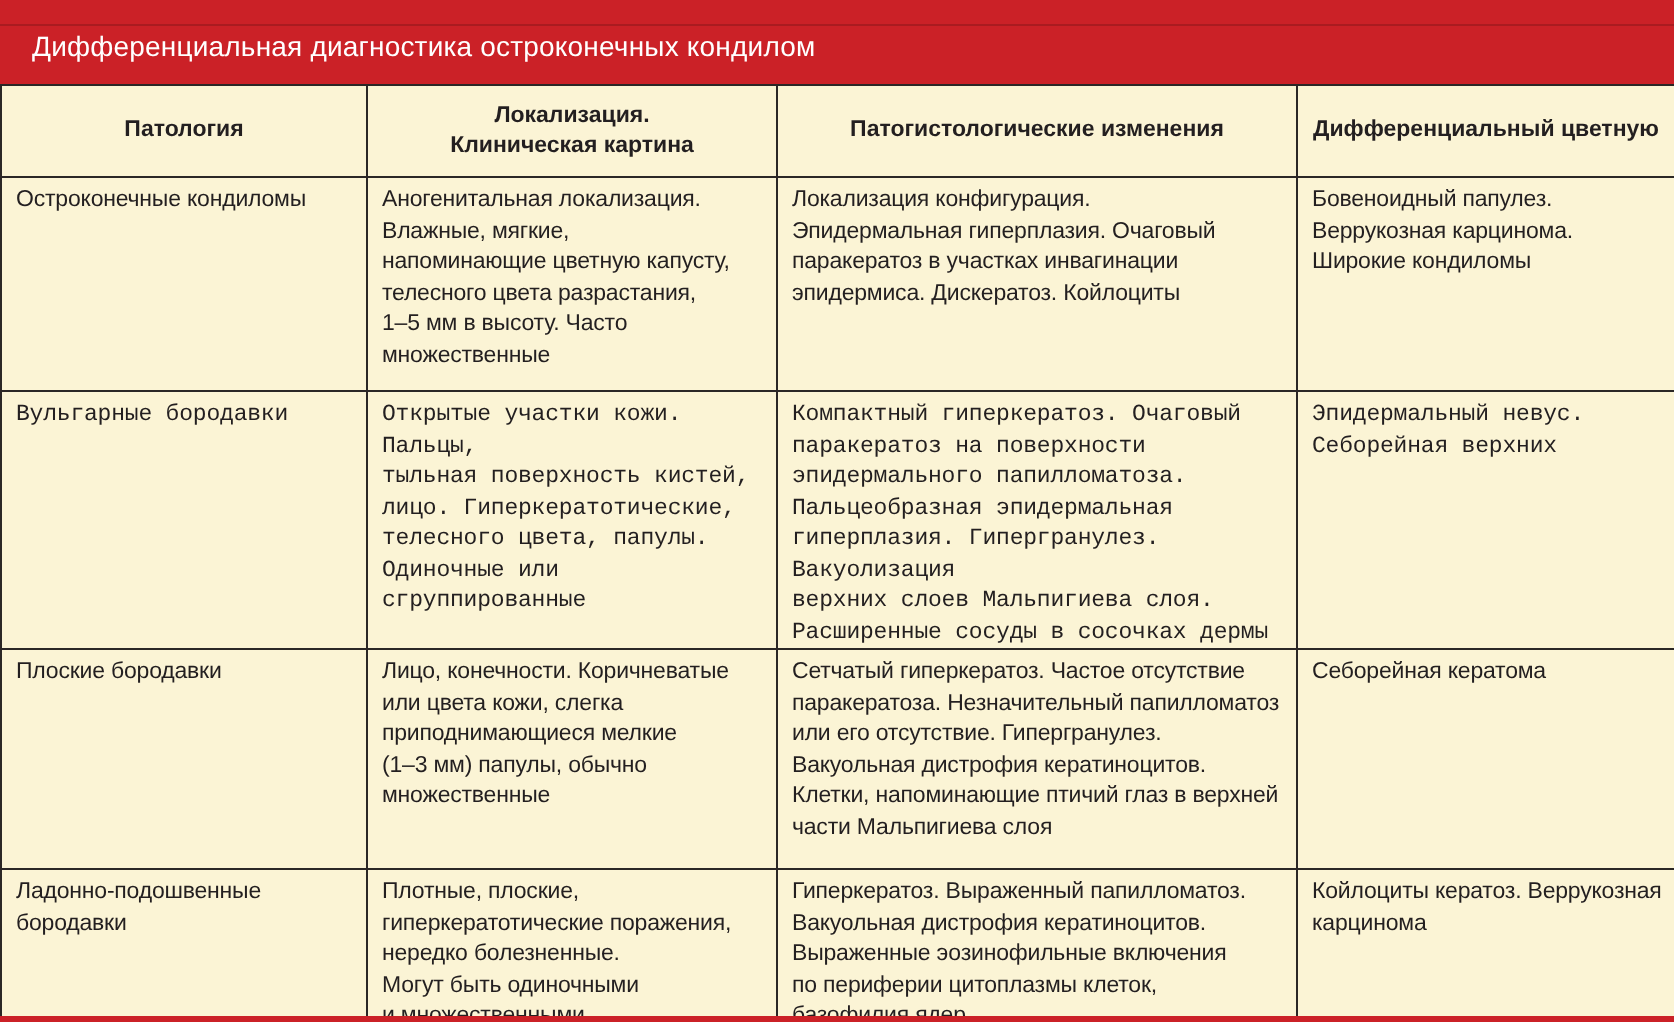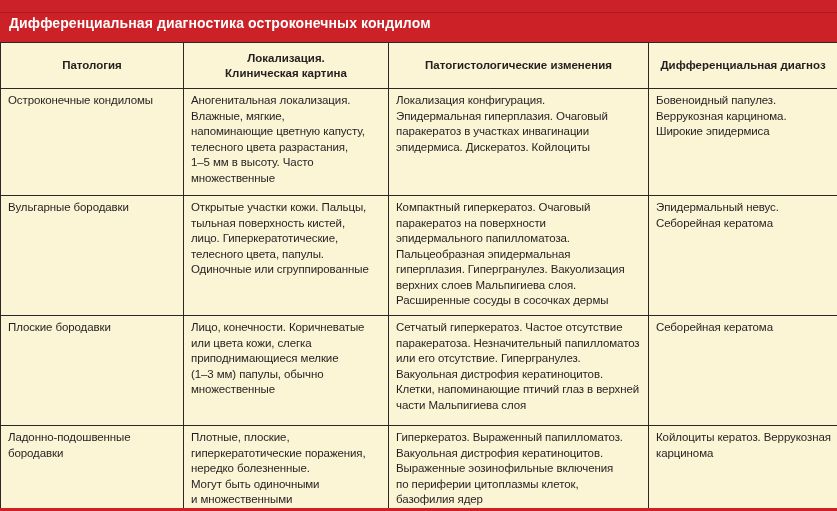--- a/index.html
+++ b/index.html
@@ -16,22 +16,22 @@
   
   .title-bar {
     position: absolute; top: 0; left: 0; right: 0; height: 42px;
     background: #cb2127;
   }
   .title-bar .rule {
     position: absolute; top: 12px; left: 0; right: 0; height: 1px;
     background: rgba(0,0,0,0.16);
   }
   .title-text {
-    position: absolute; left: 9px; top: 15px;
-    color: #ffffff; font-weight: bold; font-size: 14px;
+    position: absolute; left: 16px; top: 15px;
+    color: #ffffff; font-weight: normal; font-size: 14px;
     letter-spacing: 0.1px; white-space: nowrap;
   }
 
   
   .table-wrap {
     position: absolute; top: 42px; left: 0; right: 0; bottom: 3px;
     overflow: hidden;
   }
   table.diff-table {
     border-collapse: collapse;
@@ -56,21 +56,21 @@
   .diff-table td {
     font-size: 11.5px; font-weight: normal;
     text-align: left; vertical-align: top;
     line-height: 15.5px;
     padding: 4px 6px 0 7px;
     white-space: pre-line;
     letter-spacing: -0.1px;
   }
   tr.r-header { height: 46px; }
   tr.r1 { height: 107px; }
-  tr.r2 { height: 120px; }
+  tr.r2 { height: 120px; font-family: Liberation Mono, monospace; }
   tr.r3 { height: 110px; }
   tr.r4 { height: 83px; }
 
   
   .bottom-bar {
     position: absolute; left: 0; right: 0; bottom: 0; height: 3px;
     background: #cb2127;
   }
 </style>
 </head>
@@ -90,54 +90,54 @@
           <col class="c2">
           <col class="c3">
           <col class="c4">
       </colgroup>
       <tbody>
           <tr class="r-header">
         <th>Патология</th>
         <th>Локализация.
 Клиническая картина</th>
         <th>Патогистологические изменения</th>
-        <th>Дифференциальная диагноз</th>
+        <th>Дифференциальный цветную</th>
       </tr>
       <tr class="r1">
         <td>Остроконечные кондиломы</td>
         <td>Аногенитальная локализация.
 Влажные, мягкие,
 напоминающие цветную капусту,
 телесного цвета разрастания,
 1–5 мм в высоту. Часто
 множественные</td>
         <td>Локализация конфигурация.
 Эпидермальная гиперплазия. Очаговый
 паракератоз в участках инвагинации
 эпидермиса. Дискератоз. Койлоциты</td>
         <td>Бовеноидный папулез.
 Веррукозная карцинома.
-Широкие эпидермиса</td>
+Широкие кондиломы</td>
       </tr>
       <tr class="r2">
         <td>Вульгарные бородавки</td>
         <td>Открытые участки кожи. Пальцы,
 тыльная поверхность кистей,
 лицо. Гиперкератотические,
 телесного цвета, папулы.
 Одиночные или сгруппированные</td>
         <td>Компактный гиперкератоз. Очаговый
 паракератоз на поверхности
 эпидермального папилломатоза.
 Пальцеобразная эпидермальная
 гиперплазия. Гипергранулез. Вакуолизация
 верхних слоев Мальпигиева слоя.
 Расширенные сосуды в сосочках дермы</td>
         <td>Эпидермальный невус.
-Себорейная кератома</td>
+Себорейная верхних</td>
       </tr>
       <tr class="r3">
         <td>Плоские бородавки</td>
         <td>Лицо, конечности. Коричневатые
 или цвета кожи, слегка
 приподнимающиеся мелкие
 (1–3 мм) папулы, обычно
 множественные</td>
         <td>Сетчатый гиперкератоз. Частое отсутствие
 паракератоза. Незначительный папилломатоз

